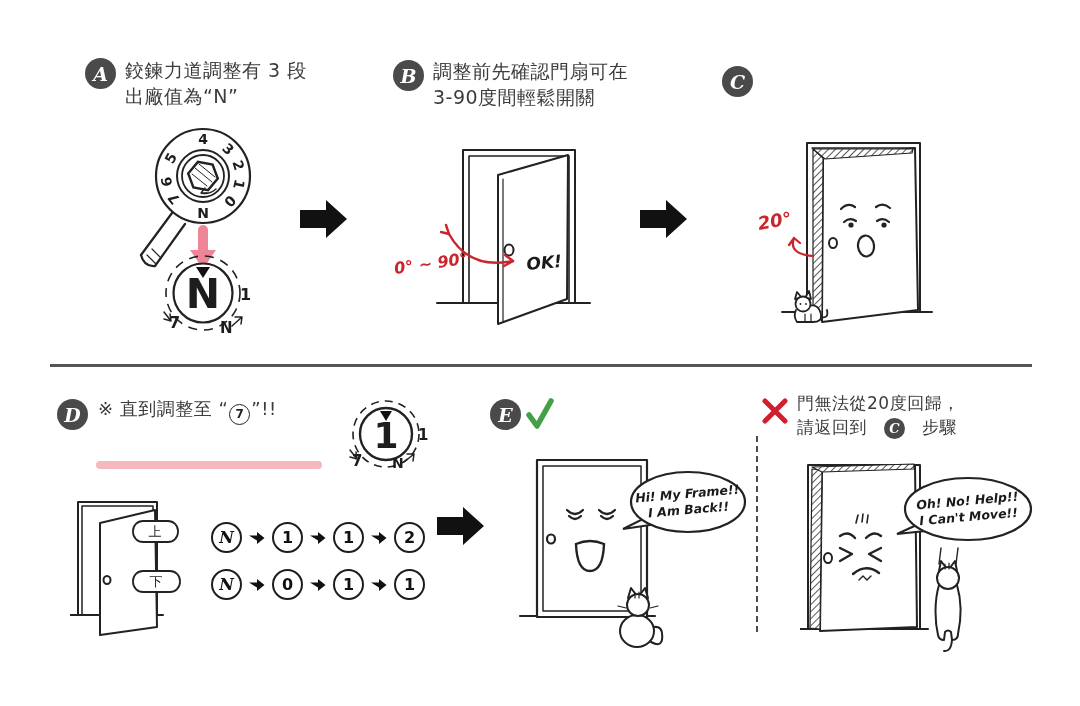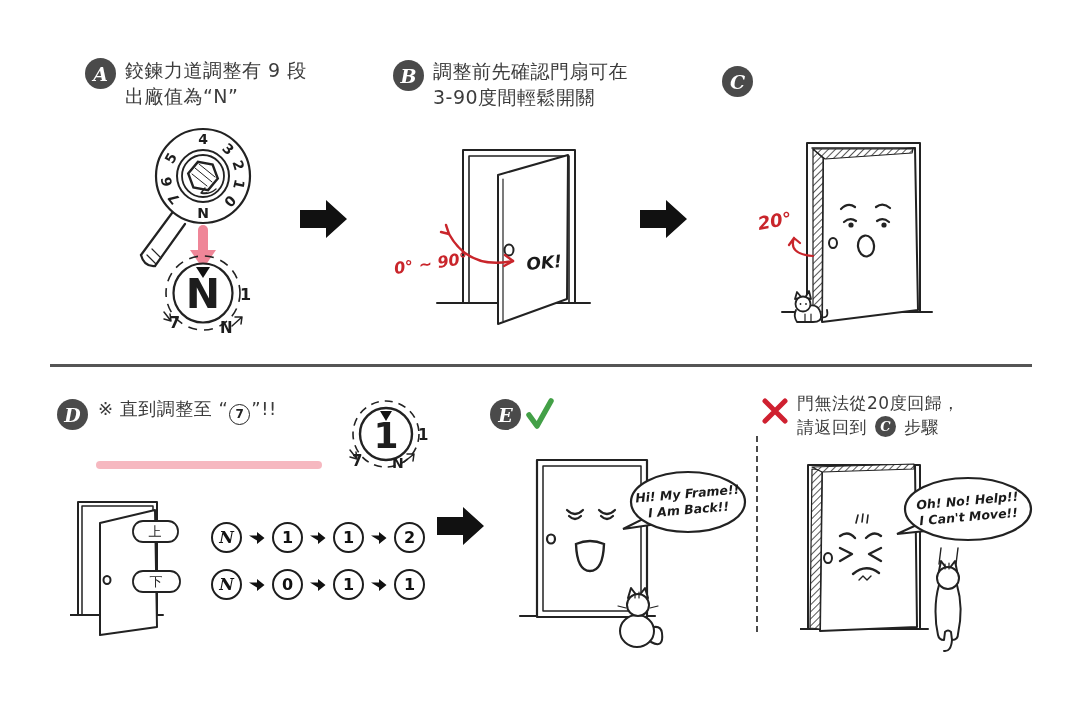--- a/index.html
+++ b/index.html
@@ -18,34 +18,34 @@
         display:flex;align-items:center;justify-content:center;
         font-weight:bold;font-size:16px;color:#111;background:#fff;}
   .seqc.script{font-family:"DejaVu Serif",serif;font-style:italic;}
   .circ7{display:inline-flex;width:19px;height:19px;border:1.7px solid #222;border-radius:50%;
          align-items:center;justify-content:center;font-size:12px;font-weight:bold;color:#222;
          vertical-align:-3px;margin:0 1px;background:transparent;position:relative;z-index:2;}
   .notebar{width:226px;height:8px;background:#f4a6b0;opacity:.8;border-radius:4px;z-index:1;}
   .noteline{position:relative;z-index:2;}
   .divider{height:2.5px;background:#555;}
   .vdash{width:0;border-left:2px dashed #4a4a4a;}
-  .flex{display:flex;align-items:flex-start;gap:8px;}
+  .flex{display:flex;align-items:flex-end;gap:17px;}
   svg text{font-family:"DejaVu Sans",sans-serif;}
   svg .hand{font-style:italic;}
 </style>
 </head>
 <body>
 
 <div class="stage">
 
   <div class="badge abs" style="left:85px;top:58px">
     <span>A</span>
   </div>
   <div class="txt abs" style="left:125px;top:57px">
-    <div>鉸鍊力道調整有 9 段</div>
+    <div>鉸鍊力道調整有 3 段</div>
     <div>出廠值為“N”</div>
   </div>
 
   <svg class="abs" style="left:128px;top:118px" width="152" height="232" viewBox="0 0 152 232">
     <g fill="none" stroke="#222" stroke-width="2.2" stroke-linecap="round">
 
       <path d="M44,95 L13,137"></path>
       <path d="M57,106 L27,148"></path>
       <path d="M13,137 Q16,149 27,148"></path>
       <path d="M24,131 L33,140 M19,137 L28,146" stroke-width="1.2"></path>

